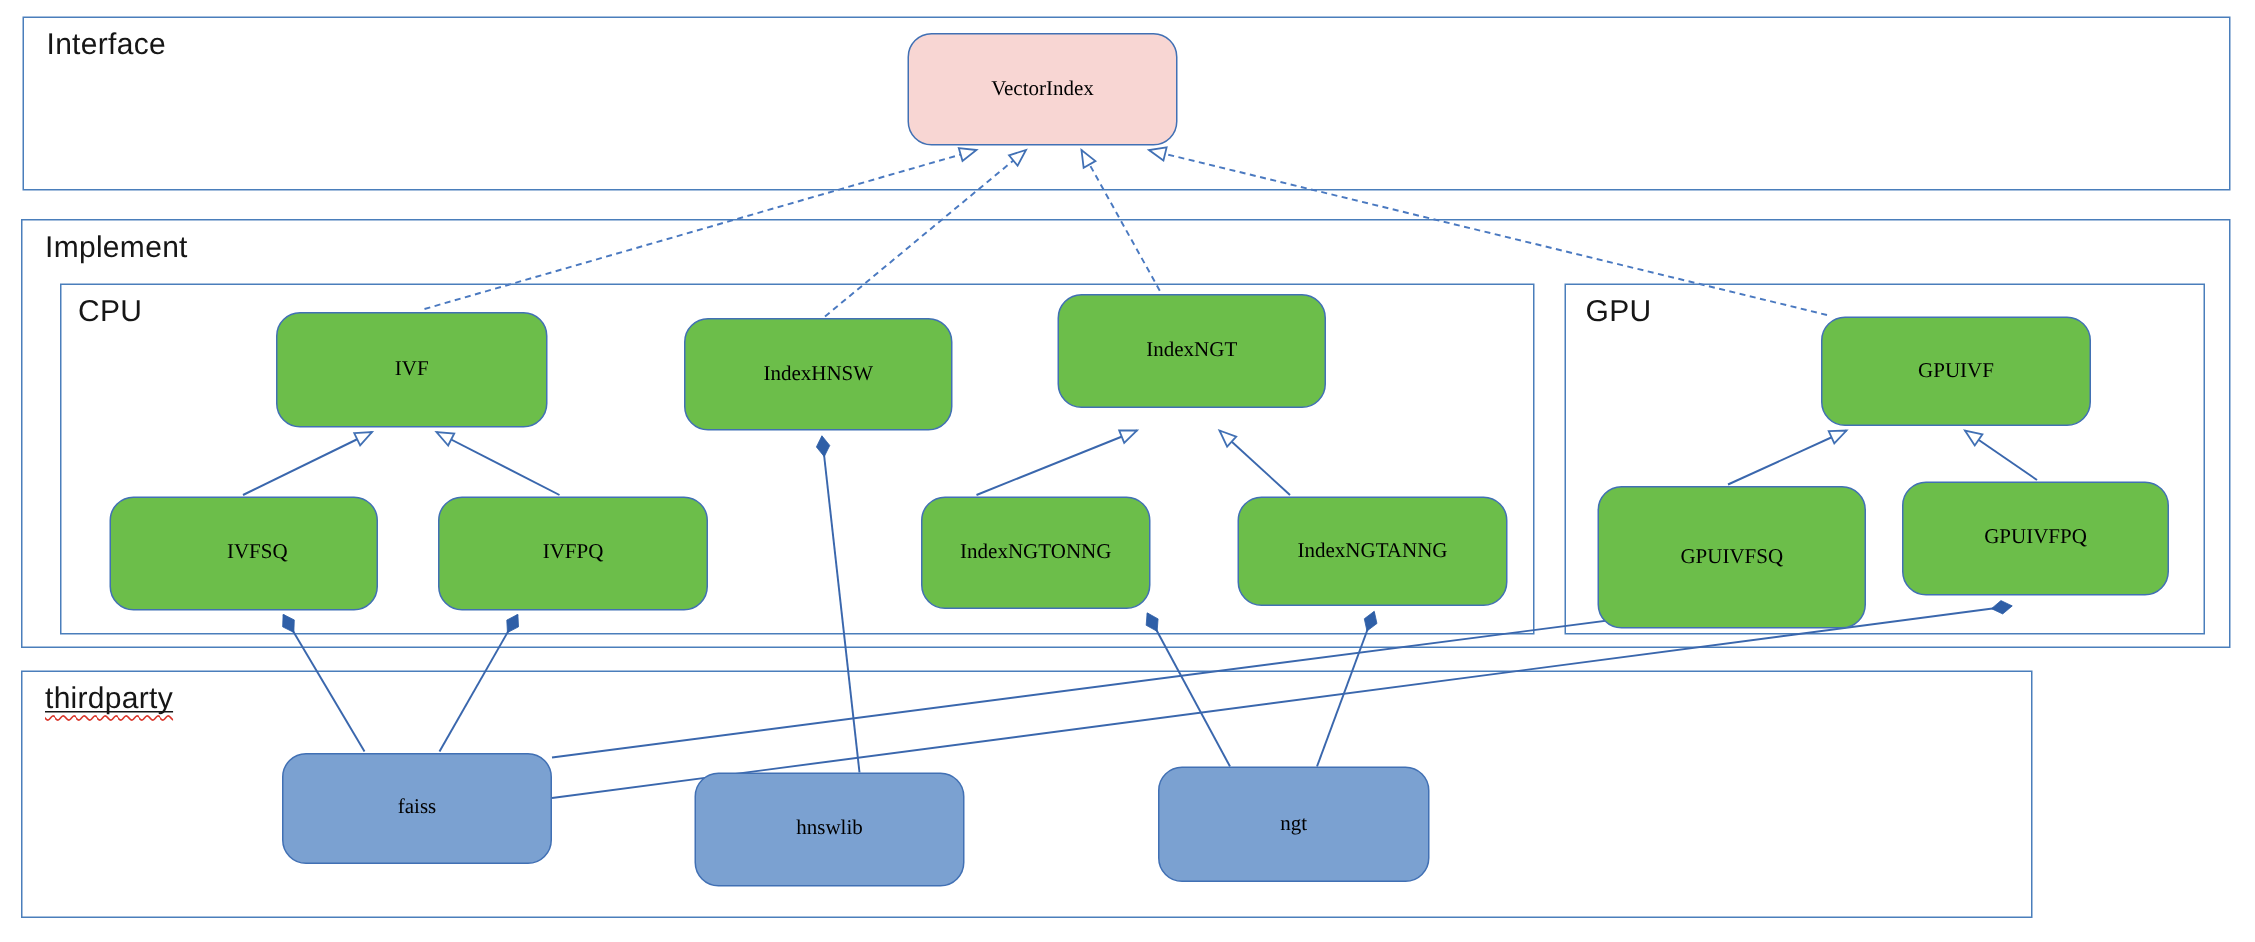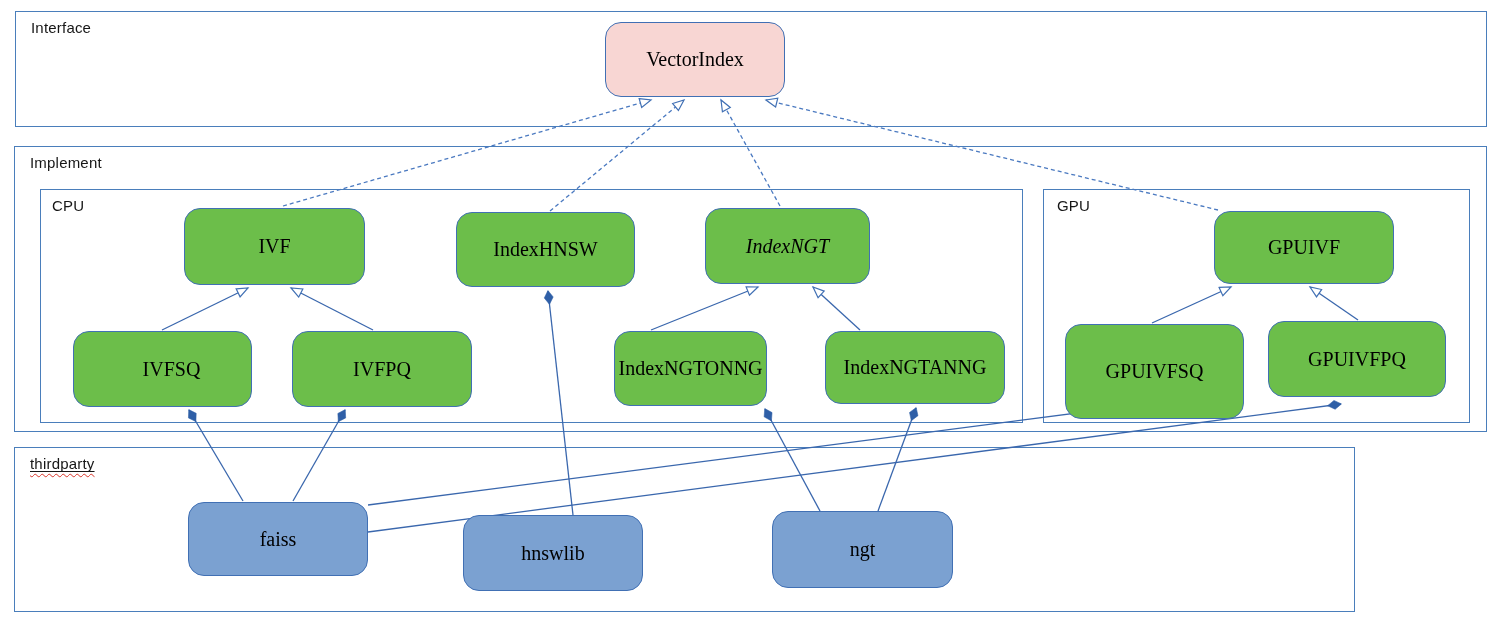--- a/index.html
+++ b/index.html
@@ -12,21 +12,21 @@
   }
   .container{
     position:absolute;
     border:1.6px solid #4a7ebb;
     background:transparent;
     box-sizing:border-box;
   }
   .clabel{
     position:absolute;
     top:7px;left:15px;
-    font-size:15px;
+    font-size:20px;
     color:#161616;
     letter-spacing:0.2px;
     white-space:nowrap;
   }
   .spellwavy{
     text-decoration:underline wavy #d9352a 1px;
     text-underline-offset:4px;
     text-decoration-skip-ink:none;
   }
   .solidunder{
@@ -37,21 +37,21 @@
     position:absolute;left:0;top:0;
     pointer-events:none;
   }
   .node{
     position:absolute;
     box-sizing:border-box;
     border:1.6px solid #4170b4;
     border-radius:16px;
     display:flex;align-items:center;justify-content:center;
     font-family:"Liberation Serif","DejaVu Serif",serif;
-    font-size:20px;
+    font-size:14px;
     color:#000000;
     text-align:center;
   }
   .node.pink{background:#f8d6d3;}
   .node.green{background:#6cbe4a;}
   .node.blue{background:#7ba1d1;}
 </style>
 </head>
 <body>
 
@@ -111,21 +111,21 @@
   <div class="node pink" style="left:605px;top:22px;width:180px;height:75px;">
       <span>VectorIndex</span>
     </div>
 
   <div class="node green" style="left:184px;top:208px;width:181px;height:77px;">
       <span>IVF</span>
     </div>
   <div class="node green" style="left:456px;top:212px;width:179px;height:75px;">
       <span>IndexHNSW</span>
     </div>
-  <div class="node green" style="left:705px;top:208px;width:165px;height:76px;font-style:italic;">
+  <div class="node green" style="left:705px;top:196px;width:179px;height:76px;">
       <span>IndexNGT</span>
     </div>
   <div class="node green" style="left:73px;top:331px;width:179px;height:76px;padding-left:18px;">
       <span>IVFSQ</span>
     </div>
   <div class="node green" style="left:292px;top:331px;width:180px;height:76px;">
       <span>IVFPQ</span>
     </div>
   <div class="node green" style="left:614px;top:331px;width:153px;height:75px;">
       <span>IndexNGTONNG</span>

